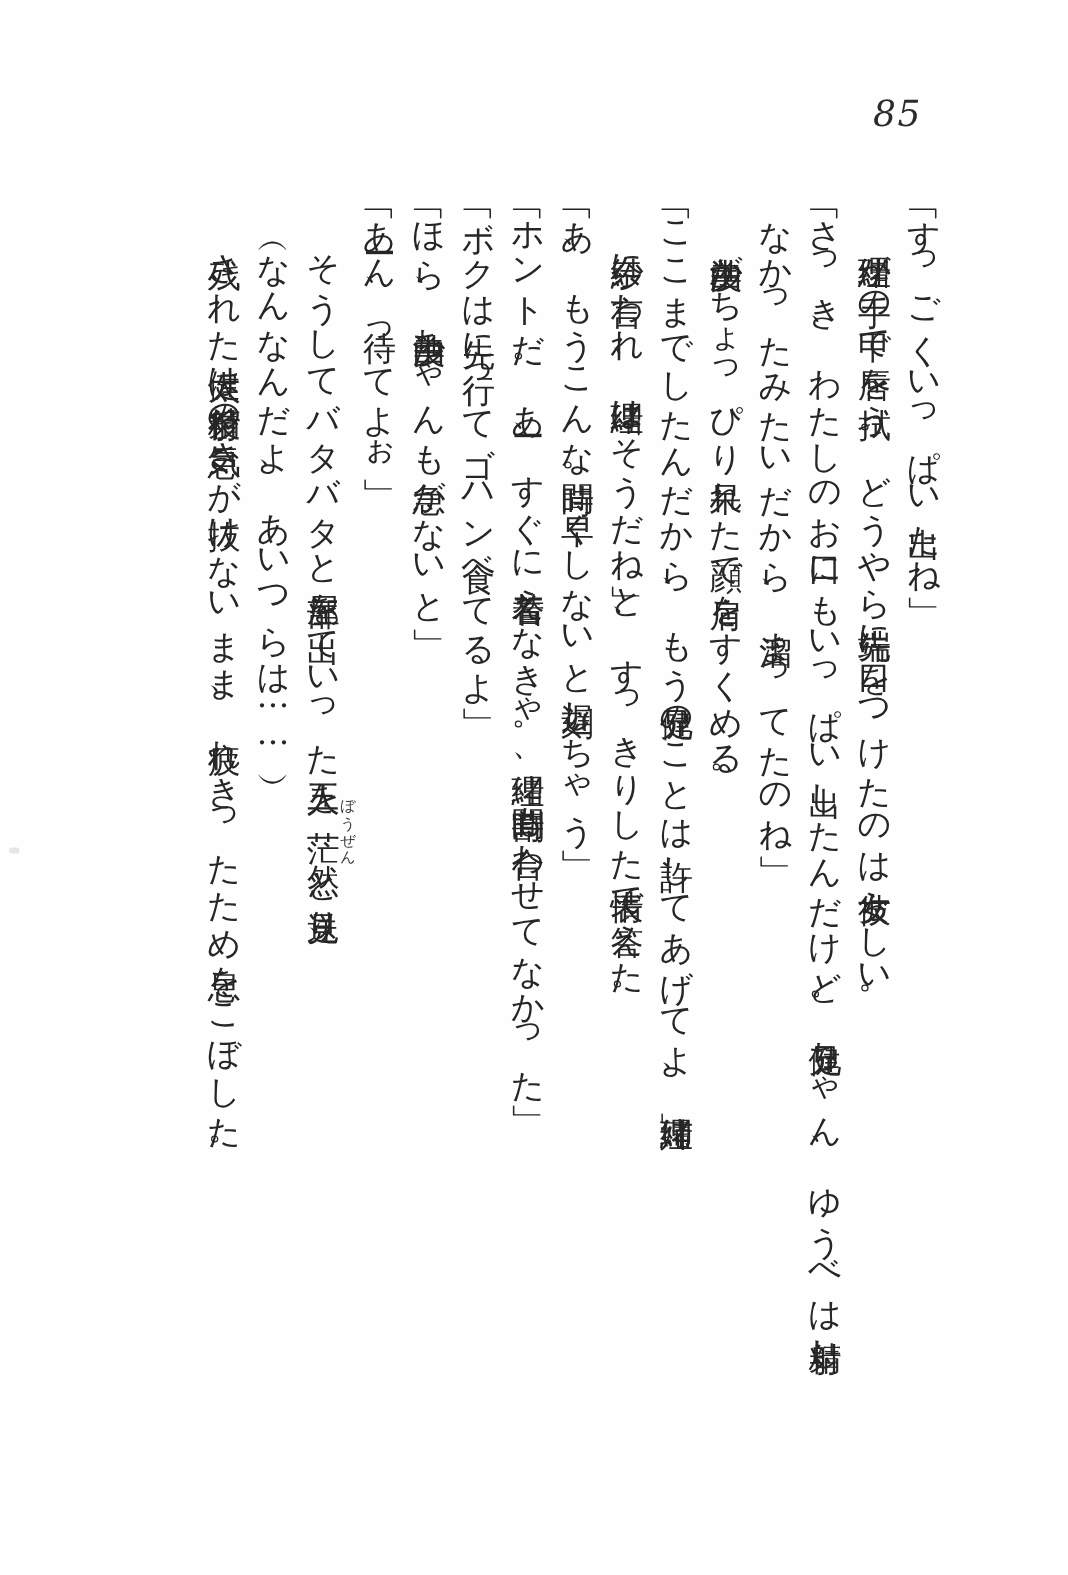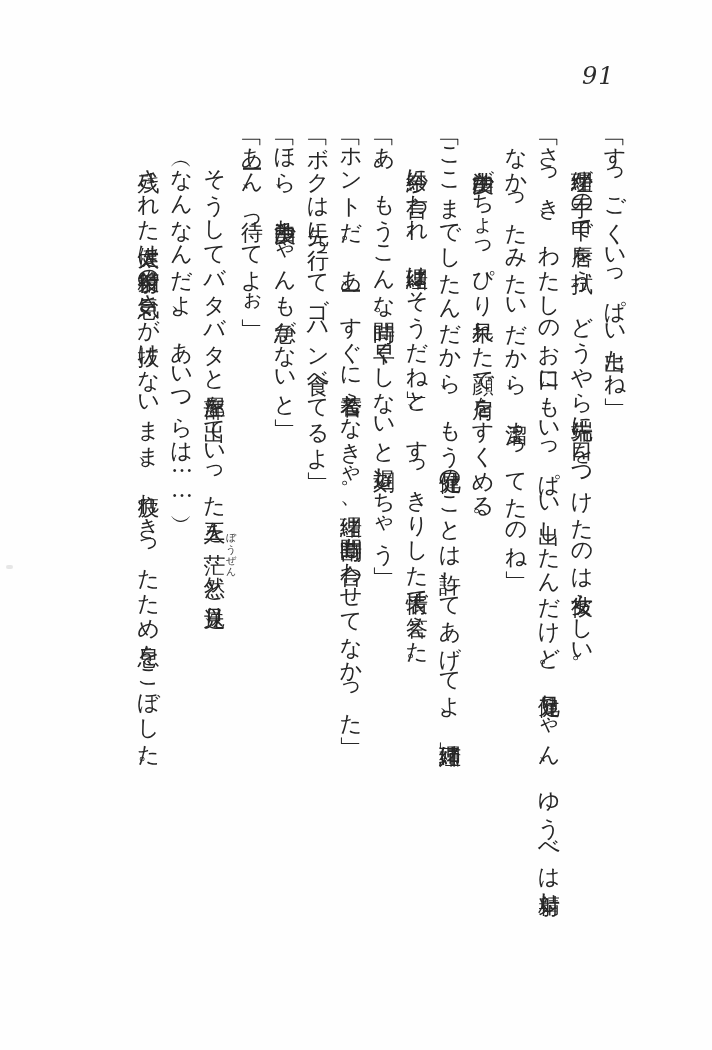--- a/index.html
+++ b/index.html
@@ -53,21 +53,21 @@
     width: 7px;
     height: 4px;
     background: #c9c9c9;
     opacity: 0.45;
     border-radius: 2px;
   }
 </style>
 </head>
 <body>
 
-<div class="page-number">91</div>
+<div class="page-number">85</div>
 
 <div class="text-block">
   <div class="text-line">「すっごくいっぱい出たね」</div>
   <div class="text-line indent">理緒が手の甲で唇を拭う。どうやら先端に口をつけたのは彼女らしい。</div>
   <div class="text-line">「さっき、わたしのお口にもいっぱい出したんだけど。健兄ちゃん、ゆうべは射精し</div>
   <div class="text-line">なかったみたいだから、溜まってたのね」</div>
   <div class="text-line indent">沙由美がちょっぴり呆れた顔で肩をすくめる。</div>
   <div class="text-line">「ここまでしたんだから、もう健兄のことは許してあげてよ、理緒姉」</div>
   <div class="text-line indent">紗奈に言われ、理緒は「そうだね」と、すっきりした表情で答えた。</div>
   <div class="text-line">「あ、もうこんな時間。早くしないと遅刻しちゃう」</div>

